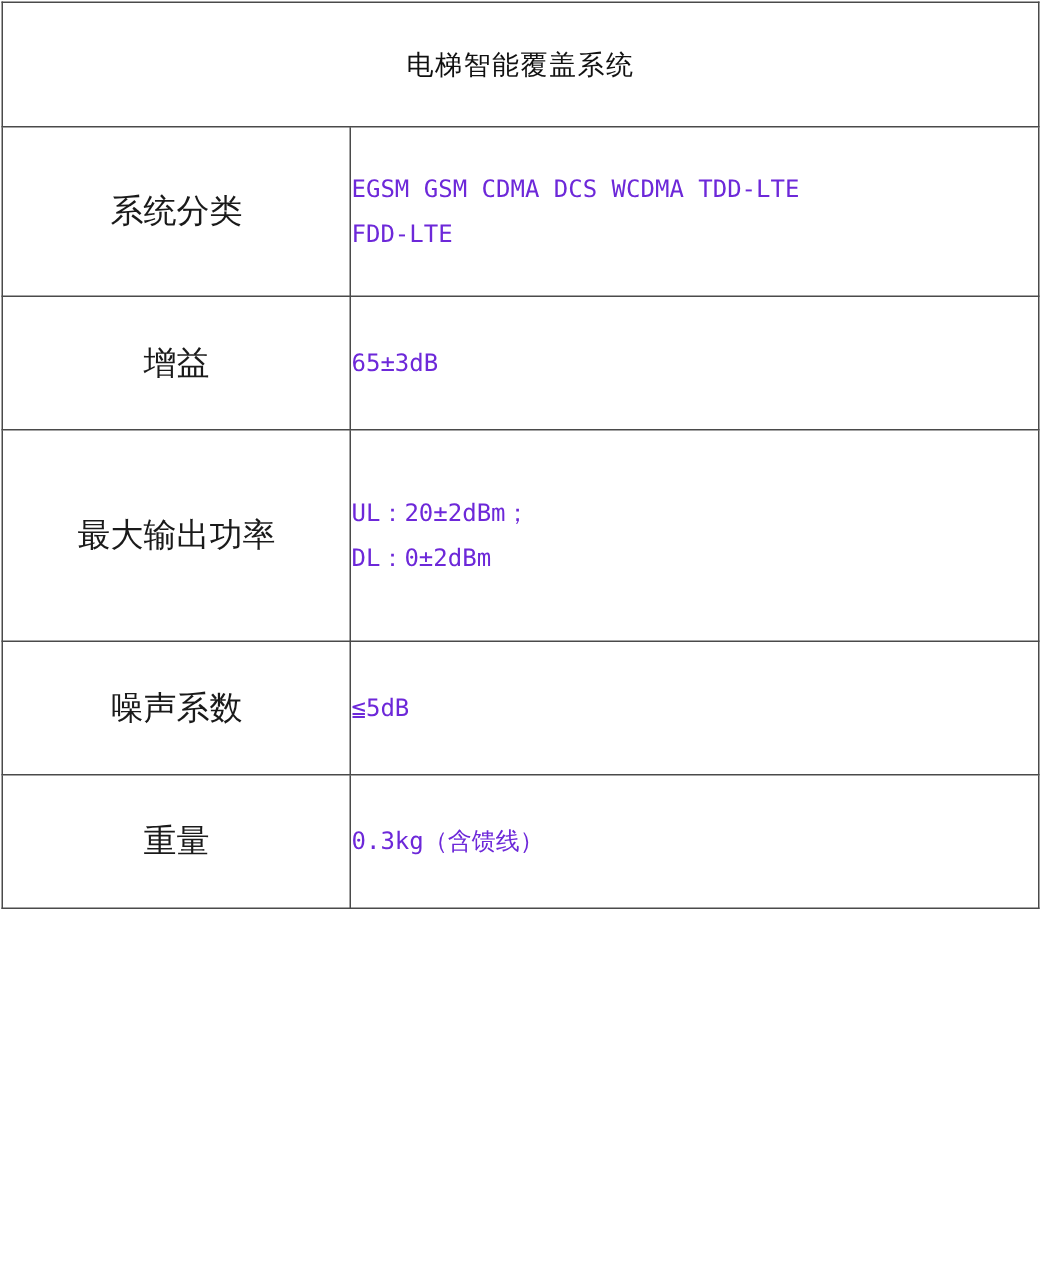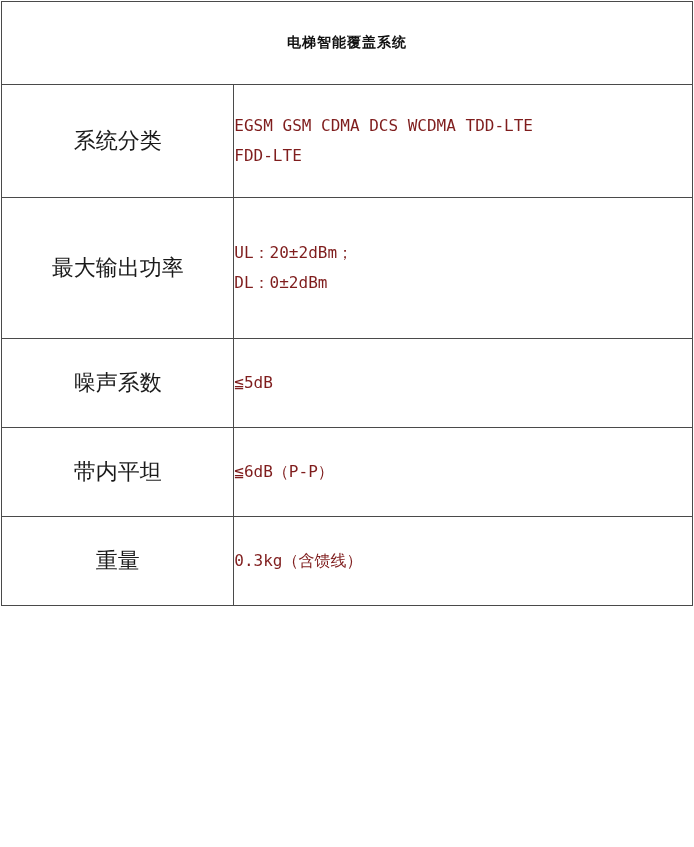--- a/index.html
+++ b/index.html
@@ -20,39 +20,39 @@
     margin: 1px 0 0 1px;
     table-layout: fixed;
   }
   .spec-table td {
     border: 1px solid #4a4a4a;
     padding: 0;
     vertical-align: middle;
   }
   .title-cell {
     text-align: center;
-    font-size: 14px;
-    font-weight: bold;
+    font-size: 18px;
+    font-weight: normal;
     letter-spacing: 1px;
     height: 82px;
     color: #111;
   }
   .label-cell {
     width: 232px;
     text-align: center;
     font-size: 22px;
     color: #1a1a1a;
     padding: 6px 4px;
   }
   .value-cell {
     text-align: left;
     font-size: 16px;
     padding: 6px 16px;
     font-family: "DejaVu Sans Mono", monospace;
-    color: #7f1d1d;
+    color: #6d28d9;
     line-height: 1.9;
   }
   .value-cell .line {
     display: block;
     white-space: nowrap;
   }
   .r-sys { height: 112px; }
   .r-gain { height: 88px; }
   .r-power { height: 140px; margin-left: 16px; }
   .r-noise { height: 88px; }
@@ -75,42 +75,42 @@
     </tr>
 
     <tr>
       <td class="label-cell">系统分类</td>
       <td class="value-cell r-sys">
         <span class="line">EGSM GSM CDMA DCS WCDMA TDD-LTE</span>
         <span class="line">FDD-LTE</span>
       </td>
     </tr>
 
+    <tr>
+      <td class="label-cell">增益</td>
+      <td class="value-cell r-gain">
+        <span class="line">65±3dB</span>
+      </td>
+    </tr>
 
     <tr>
       <td class="label-cell">最大输出功率</td>
       <td class="value-cell r-power">
         <span class="line">UL：20±2dBm；</span>
         <span class="line">DL：0±2dBm</span>
       </td>
     </tr>
 
     <tr>
       <td class="label-cell">噪声系数</td>
       <td class="value-cell r-noise">
         <span class="line">≦5dB</span>
       </td>
     </tr>
 
-    <tr>
-      <td class="label-cell">带内平坦</td>
-      <td class="value-cell r-flat">
-        <span class="line">≦6dB（P-P）</span>
-      </td>
-    </tr>
 
 
 
     <tr>
       <td class="label-cell">重量</td>
       <td class="value-cell r-weight">
         <span class="line">0.3kg（含馈线）</span>
       </td>
     </tr>
   </tbody>

